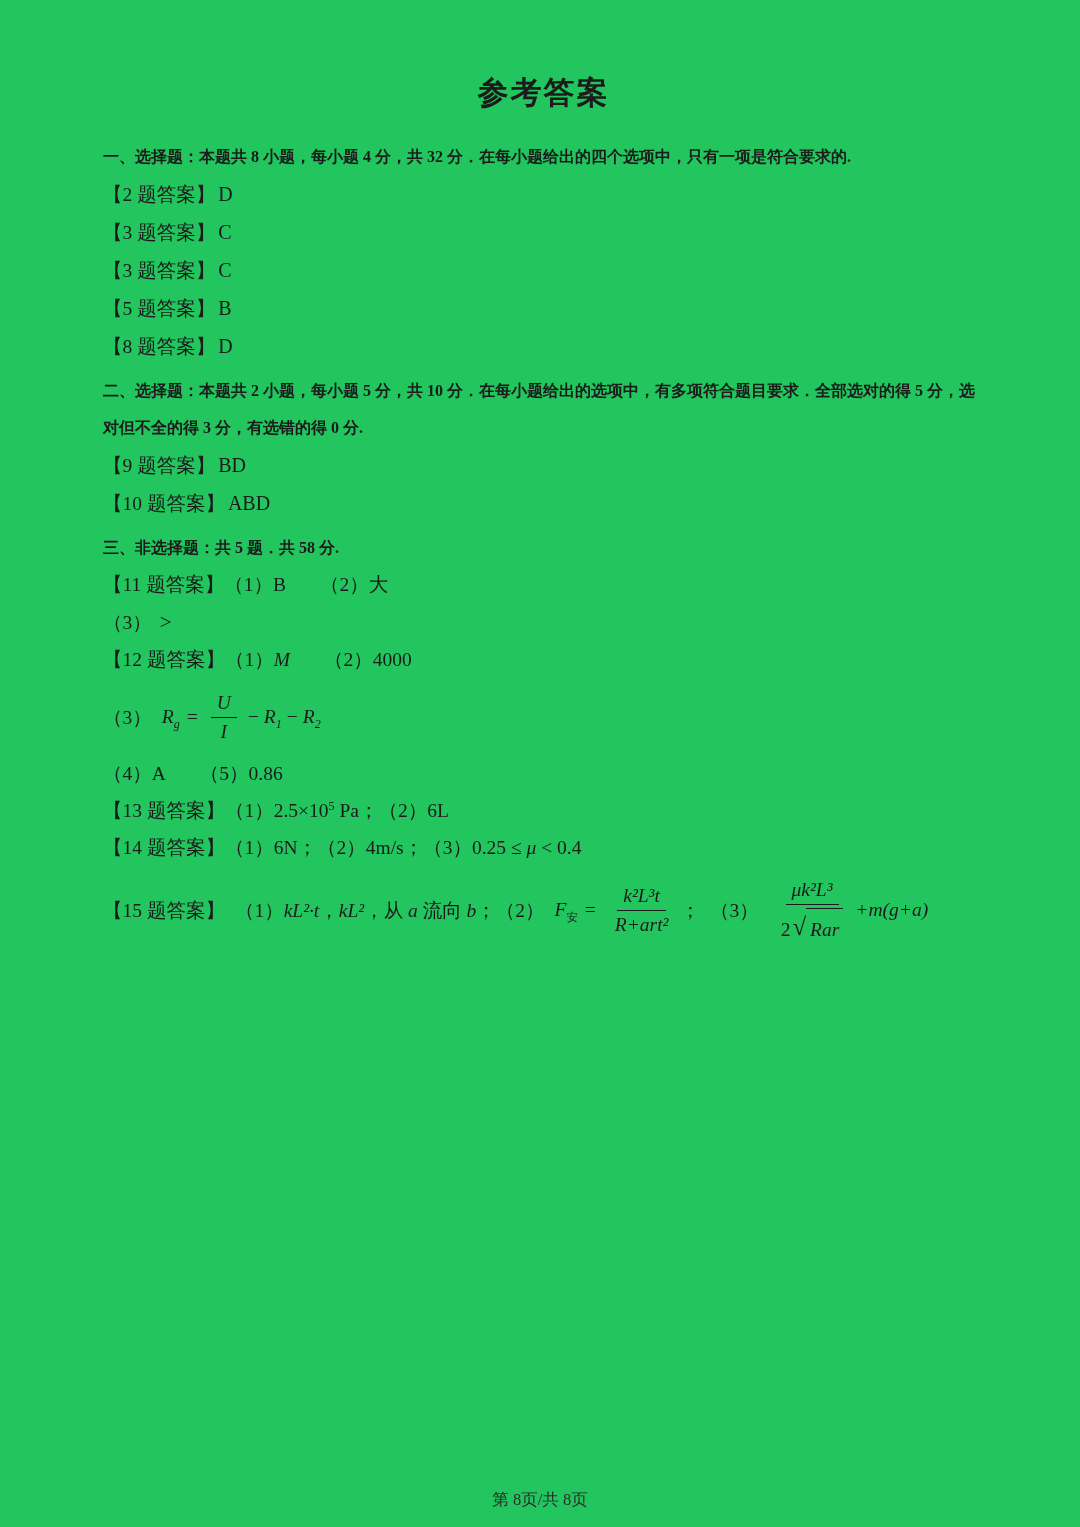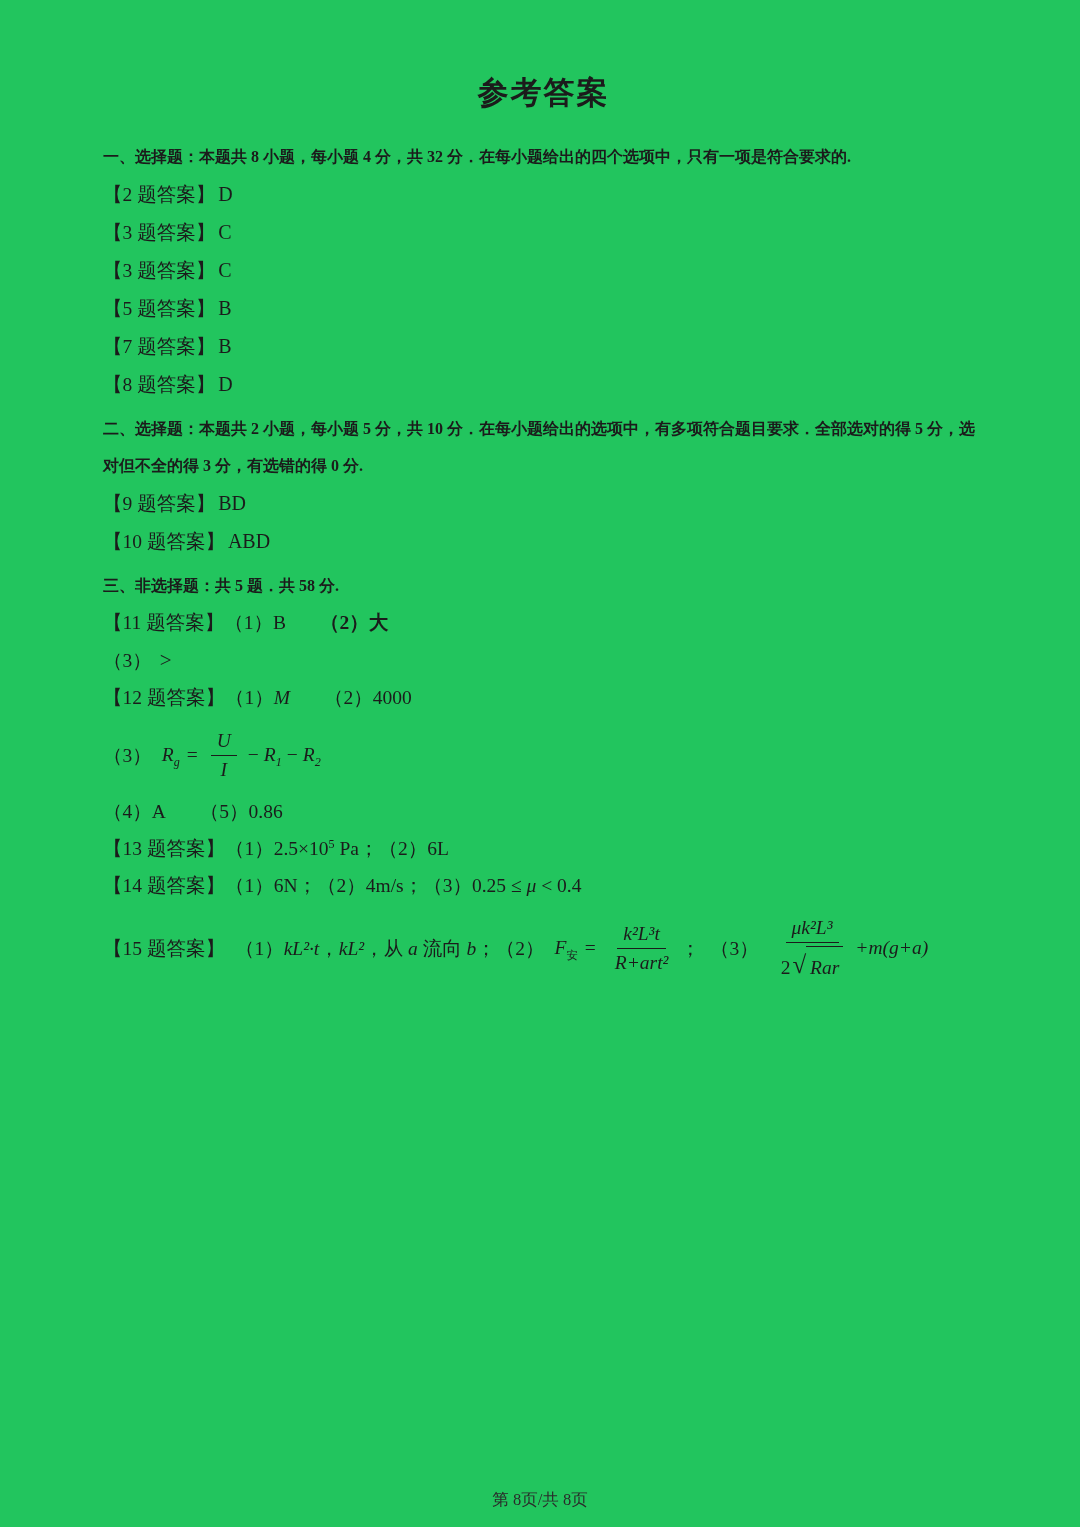--- a/index.html
+++ b/index.html
@@ -35,21 +35,21 @@
   .ans-row {
     font-size: 19.5px;
     line-height: 24px;
     margin-bottom: 13px;
   }
   .ans-row .val {
     margin-left: 3px;
     font-size: 20px;
   }
   .part { margin-right: 34px; }
-  .part:last-child { margin-right: 8px; font-weight: bold; }
+  .part:last-child { margin-right: 8px; }
   .mi { font-style: italic; }
   sub { font-size: 0.62em; line-height: 0; }
   sup { font-size: 0.62em; line-height: 0; }
   sub.cn-sub { font-size: 0.58em; font-style: normal; }
   .formula-row {
     display: flex;
     align-items: center;
     font-size: 19.5px;
     margin-bottom: 13px;
   }
@@ -95,23 +95,20 @@
       <span>【2 题答案】</span><span class="val">D</span>
     </div>
     <div class="ans-row">
       <span>【3 题答案】</span><span class="val">C</span>
     </div>
     <div class="ans-row">
       <span>【3 题答案】</span><span class="val">C</span>
     </div>
     <div class="ans-row">
       <span>【5 题答案】</span><span class="val">B</span>
-    </div>
-    <div class="ans-row">
-      <span>【7 题答案】</span><span class="val">B</span>
     </div>
     <div class="ans-row">
       <span>【8 题答案】</span><span class="val">D</span>
     </div>
 
     <p class="sec-heading mt">二、选择题：本题共 2 小题，每小题 5 分，共 10 分．在每小题给出的选项中，有多项符合题目要求．全部选对的得 5 分，选对但不全的得 3 分，有选错的得 0 分.</p>
 
     <div class="ans-row">
       <span>【9 题答案】</span><span class="val">BD</span>
     </div>

